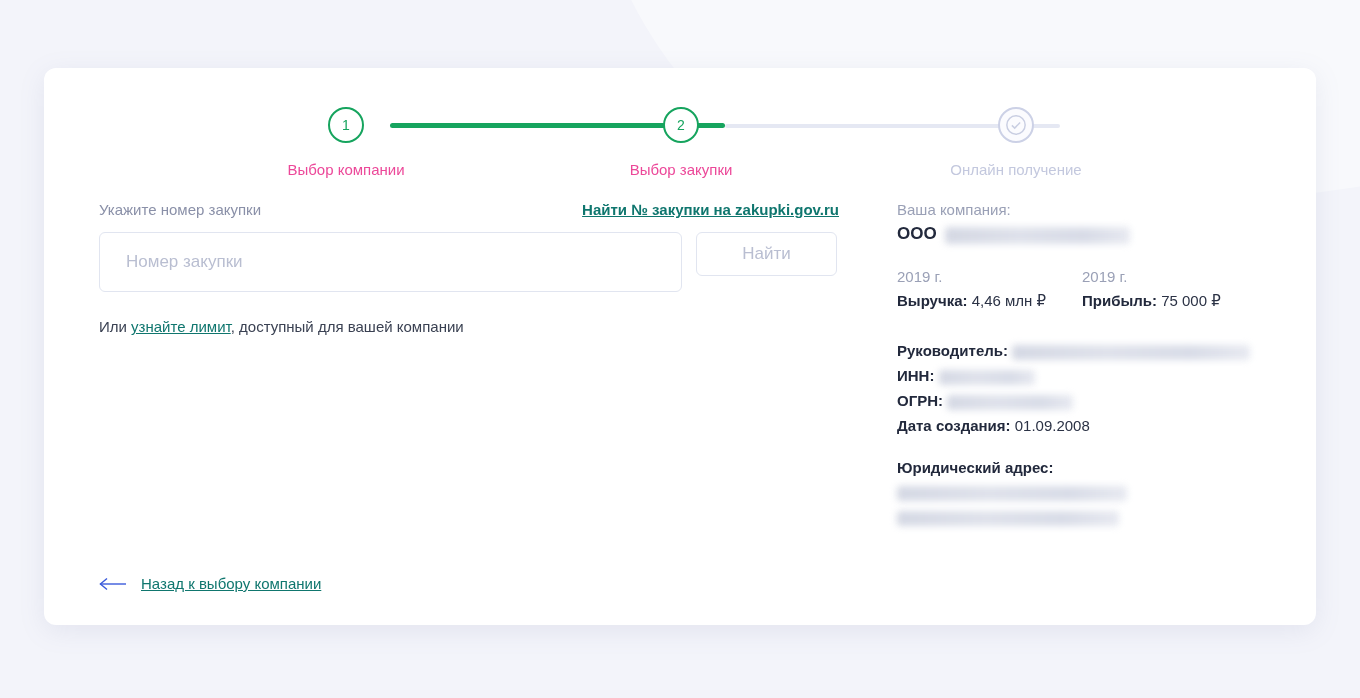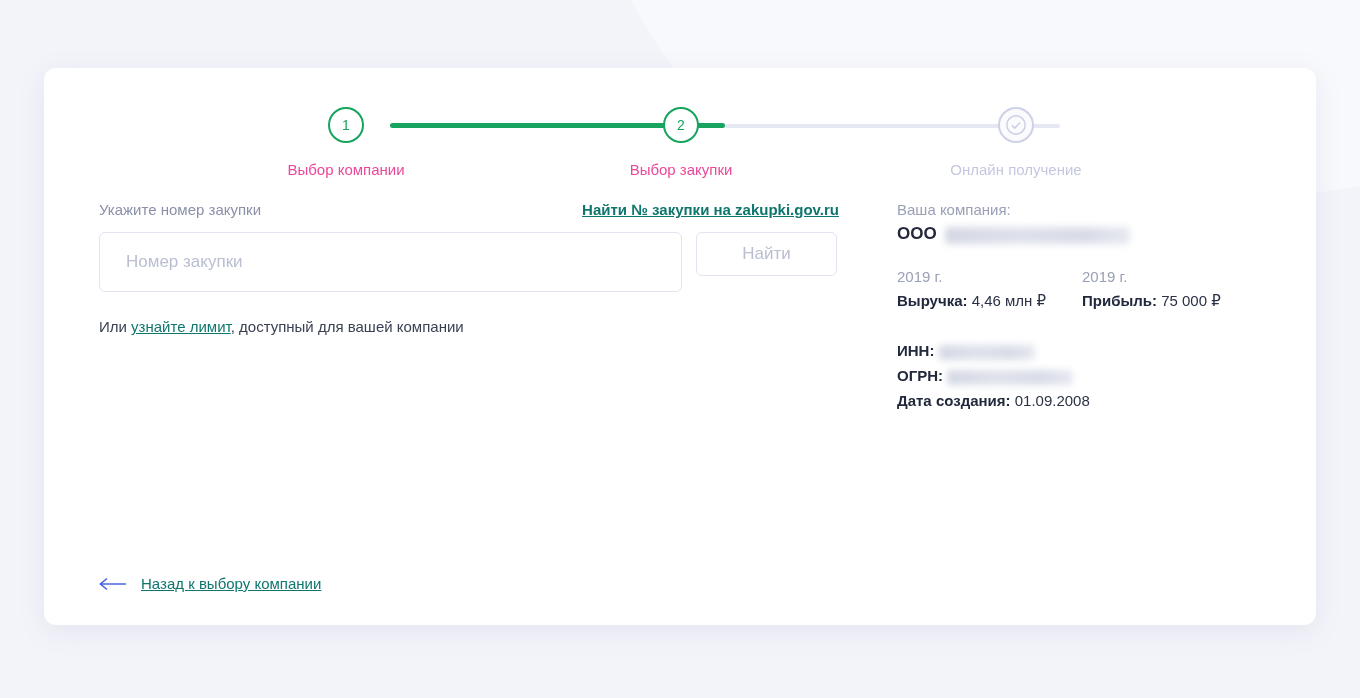--- a/index.html
+++ b/index.html
@@ -279,30 +279,39 @@
         <div class="fin-year">2019 г.</div>
         <div class="fin-val">
           <b>Прибыль:</b>
           <span>75 000 ₽</span>
         </div>
       </div>
     </div>
 
     <div class="details">
       <div class="row">
+        <b>Руководитель:</b>
+        <span class="redact" style="width:238px;"></span>
+      </div>
+      <div class="row">
         <b>ИНН:</b>
         <span class="redact" style="width:96px;"></span>
       </div>
       <div class="row">
         <b>ОГРН:</b>
         <span class="redact" style="width:126px;"></span>
       </div>
       <div class="row">
         <b>Дата создания:</b>
         <span>01.09.2008</span>
+      </div>
+      <div class="addr">
+        <b>Юридический адрес:</b>
+        <span class="redact" style="width:230px;"></span>
+        <span class="redact" style="width:222px;margin-top:7px;display:block;"></span>
       </div>
     </div>
   </div>
 
   <div class="back">
     <svg class="arrow-left" viewBox="0 0 28 14" fill="none" stroke="#3b5bdb" stroke-width="1.4">
       <line x1="1" y1="7" x2="27" y2="7"></line>
       <polyline points="8,1.5 1.4,7 8,12.5"></polyline>
     </svg>
     <span class="link">Назад к выбору компании</span>

